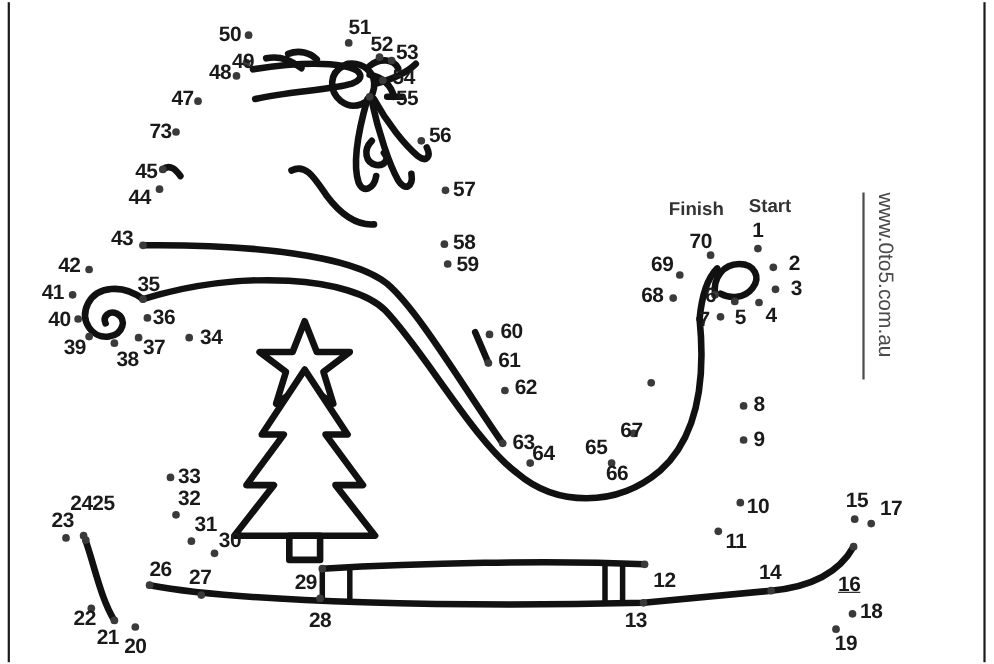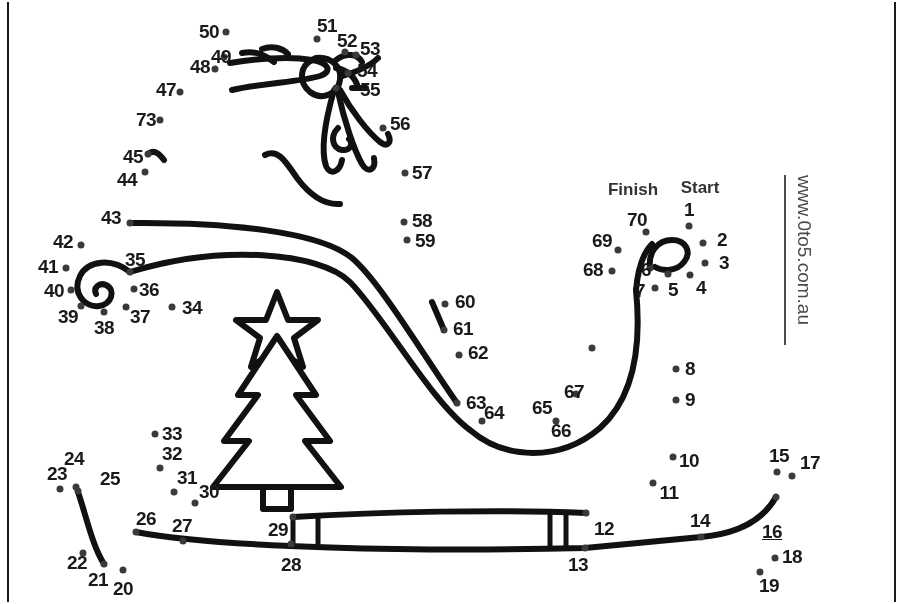--- a/index.html
+++ b/index.html
@@ -138,21 +138,21 @@
       <div class="num" style="left: 123px; top: 589px;">20</div>
       <div class="dot" style="left: 104px; top: 564px;"></div>
       <div class="num" style="left: 98px; top: 580px;">21</div>
       <div class="dot" style="left: 83px; top: 553px;"></div>
       <div class="num" style="left: 77px; top: 563px;">22</div>
       <div class="dot" style="left: 60px; top: 489px;"></div>
       <div class="num" style="left: 57px; top: 474px;">23</div>
       <div class="dot" style="left: 76px; top: 487px;"></div>
       <div class="num" style="left: 74px; top: 459px;">24</div>
       <div class="dot" style="left: 78px; top: 491px;"></div>
-      <div class="num" style="left: 94px; top: 479px; margin-left: 16px;">25</div>
+      <div class="num" style="left: 94px; top: 459px;">25</div>
       <div class="dot" style="left: 136px; top: 532px;"></div>
       <div class="num" style="left: 146px; top: 519px;">26</div>
       <div class="dot" style="left: 183px; top: 541px;"></div>
       <div class="num" style="left: 182px; top: 526px;">27</div>
       <div class="dot" style="left: 291px; top: 544px;"></div>
       <div class="num" style="left: 291px; top: 565px;">28</div>
       <div class="dot" style="left: 293px; top: 517px;"></div>
       <div class="num" style="left: 278px; top: 530px;">29</div>
       <div class="dot" style="left: 195px; top: 503px;"></div>
       <div class="num" style="left: 209px; top: 492px;">30</div>
@@ -164,21 +164,21 @@
       <div class="num" style="left: 172px; top: 434px;">33</div>
       <div class="dot" style="left: 172px; top: 307px;"></div>
       <div class="num" style="left: 192px; top: 308px;">34</div>
       <div class="dot" style="left: 130px; top: 272px;"></div>
       <div class="num" style="left: 135px; top: 260px;">35</div>
       <div class="dot" style="left: 134px; top: 289px;"></div>
       <div class="num" style="left: 149px; top: 290px;">36</div>
       <div class="dot" style="left: 126px; top: 307px;"></div>
       <div class="num" style="left: 140px; top: 317px;">37</div>
       <div class="dot" style="left: 104px; top: 312px;"></div>
-      <div class="num" style="left: 104px; top: 328px;">38</div>
+      <div class="num" style="left: 116px; top: 328px;">38</div>
       <div class="dot" style="left: 81px; top: 306px;"></div>
       <div class="num" style="left: 68px; top: 317px;">39</div>
       <div class="dot" style="left: 71px; top: 290px;"></div>
       <div class="num" style="left: 54px; top: 291px;">40</div>
       <div class="dot" style="left: 66px; top: 268px;"></div>
       <div class="num" style="left: 48px; top: 267px;">41</div>
       <div class="dot" style="left: 81px; top: 245px;"></div>
       <div class="num" style="left: 63px; top: 242px;">42</div>
       <div class="dot" style="left: 130px; top: 223px;"></div>
       <div class="num" style="left: 111px; top: 218px;">43</div>

